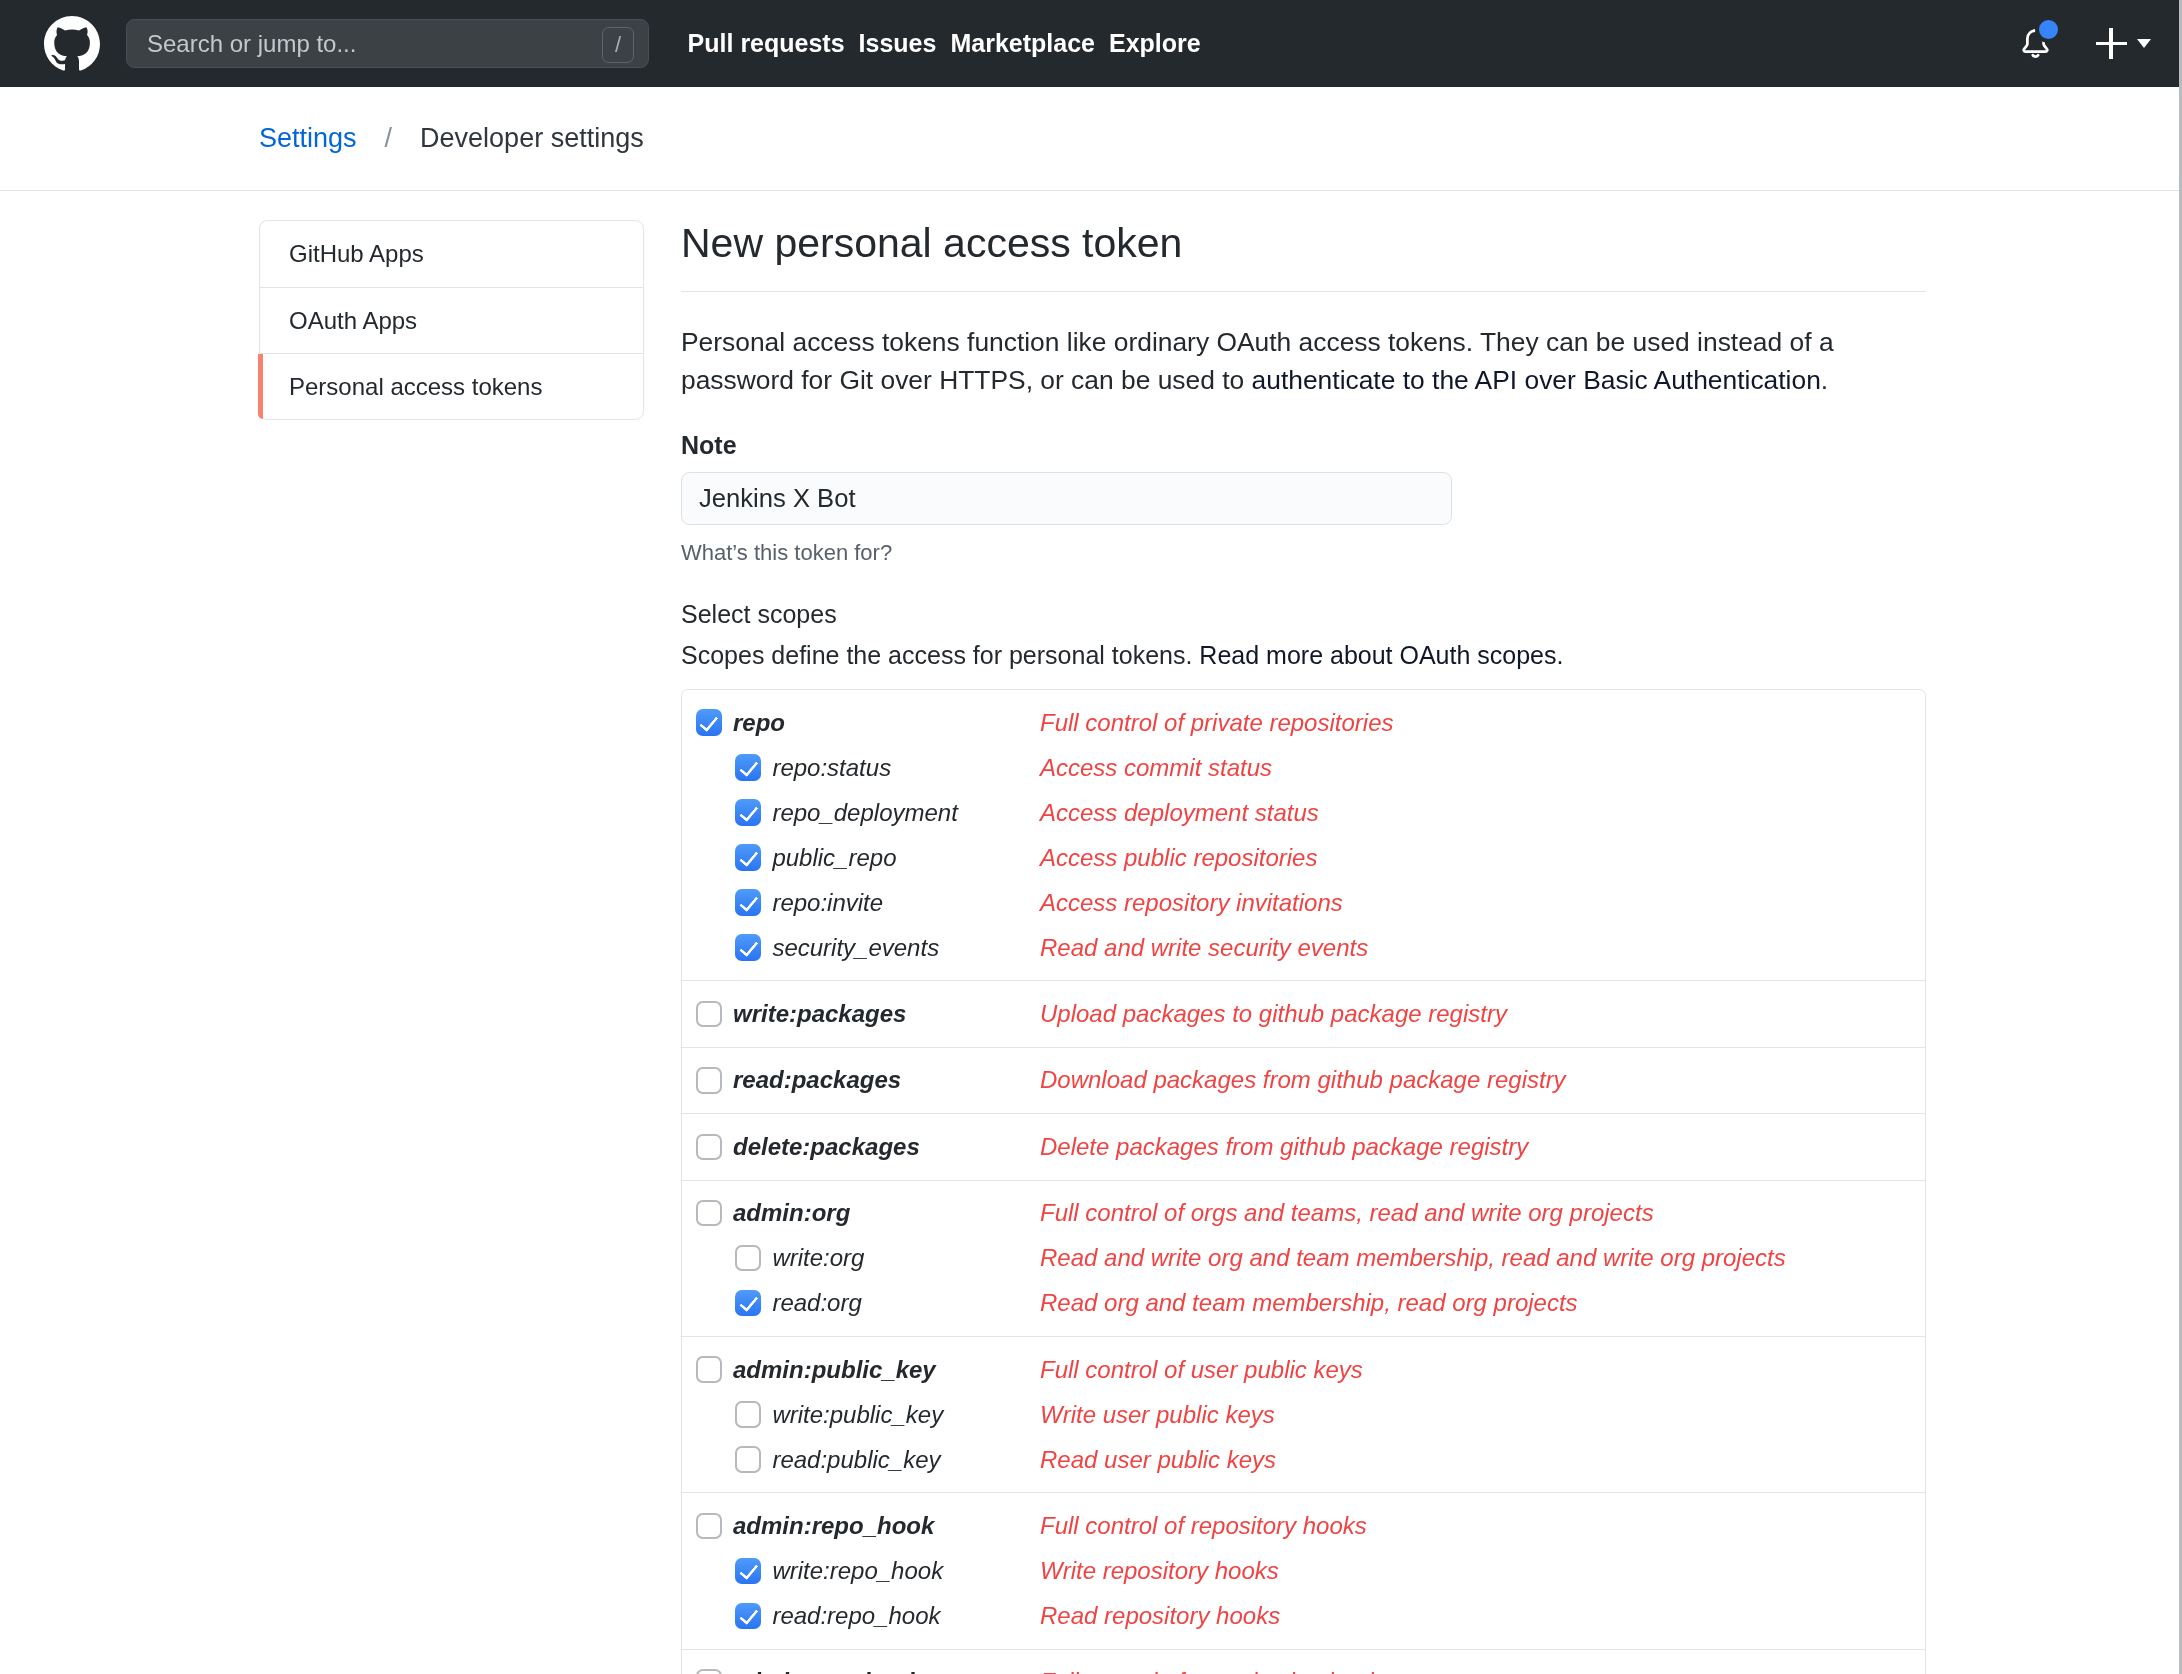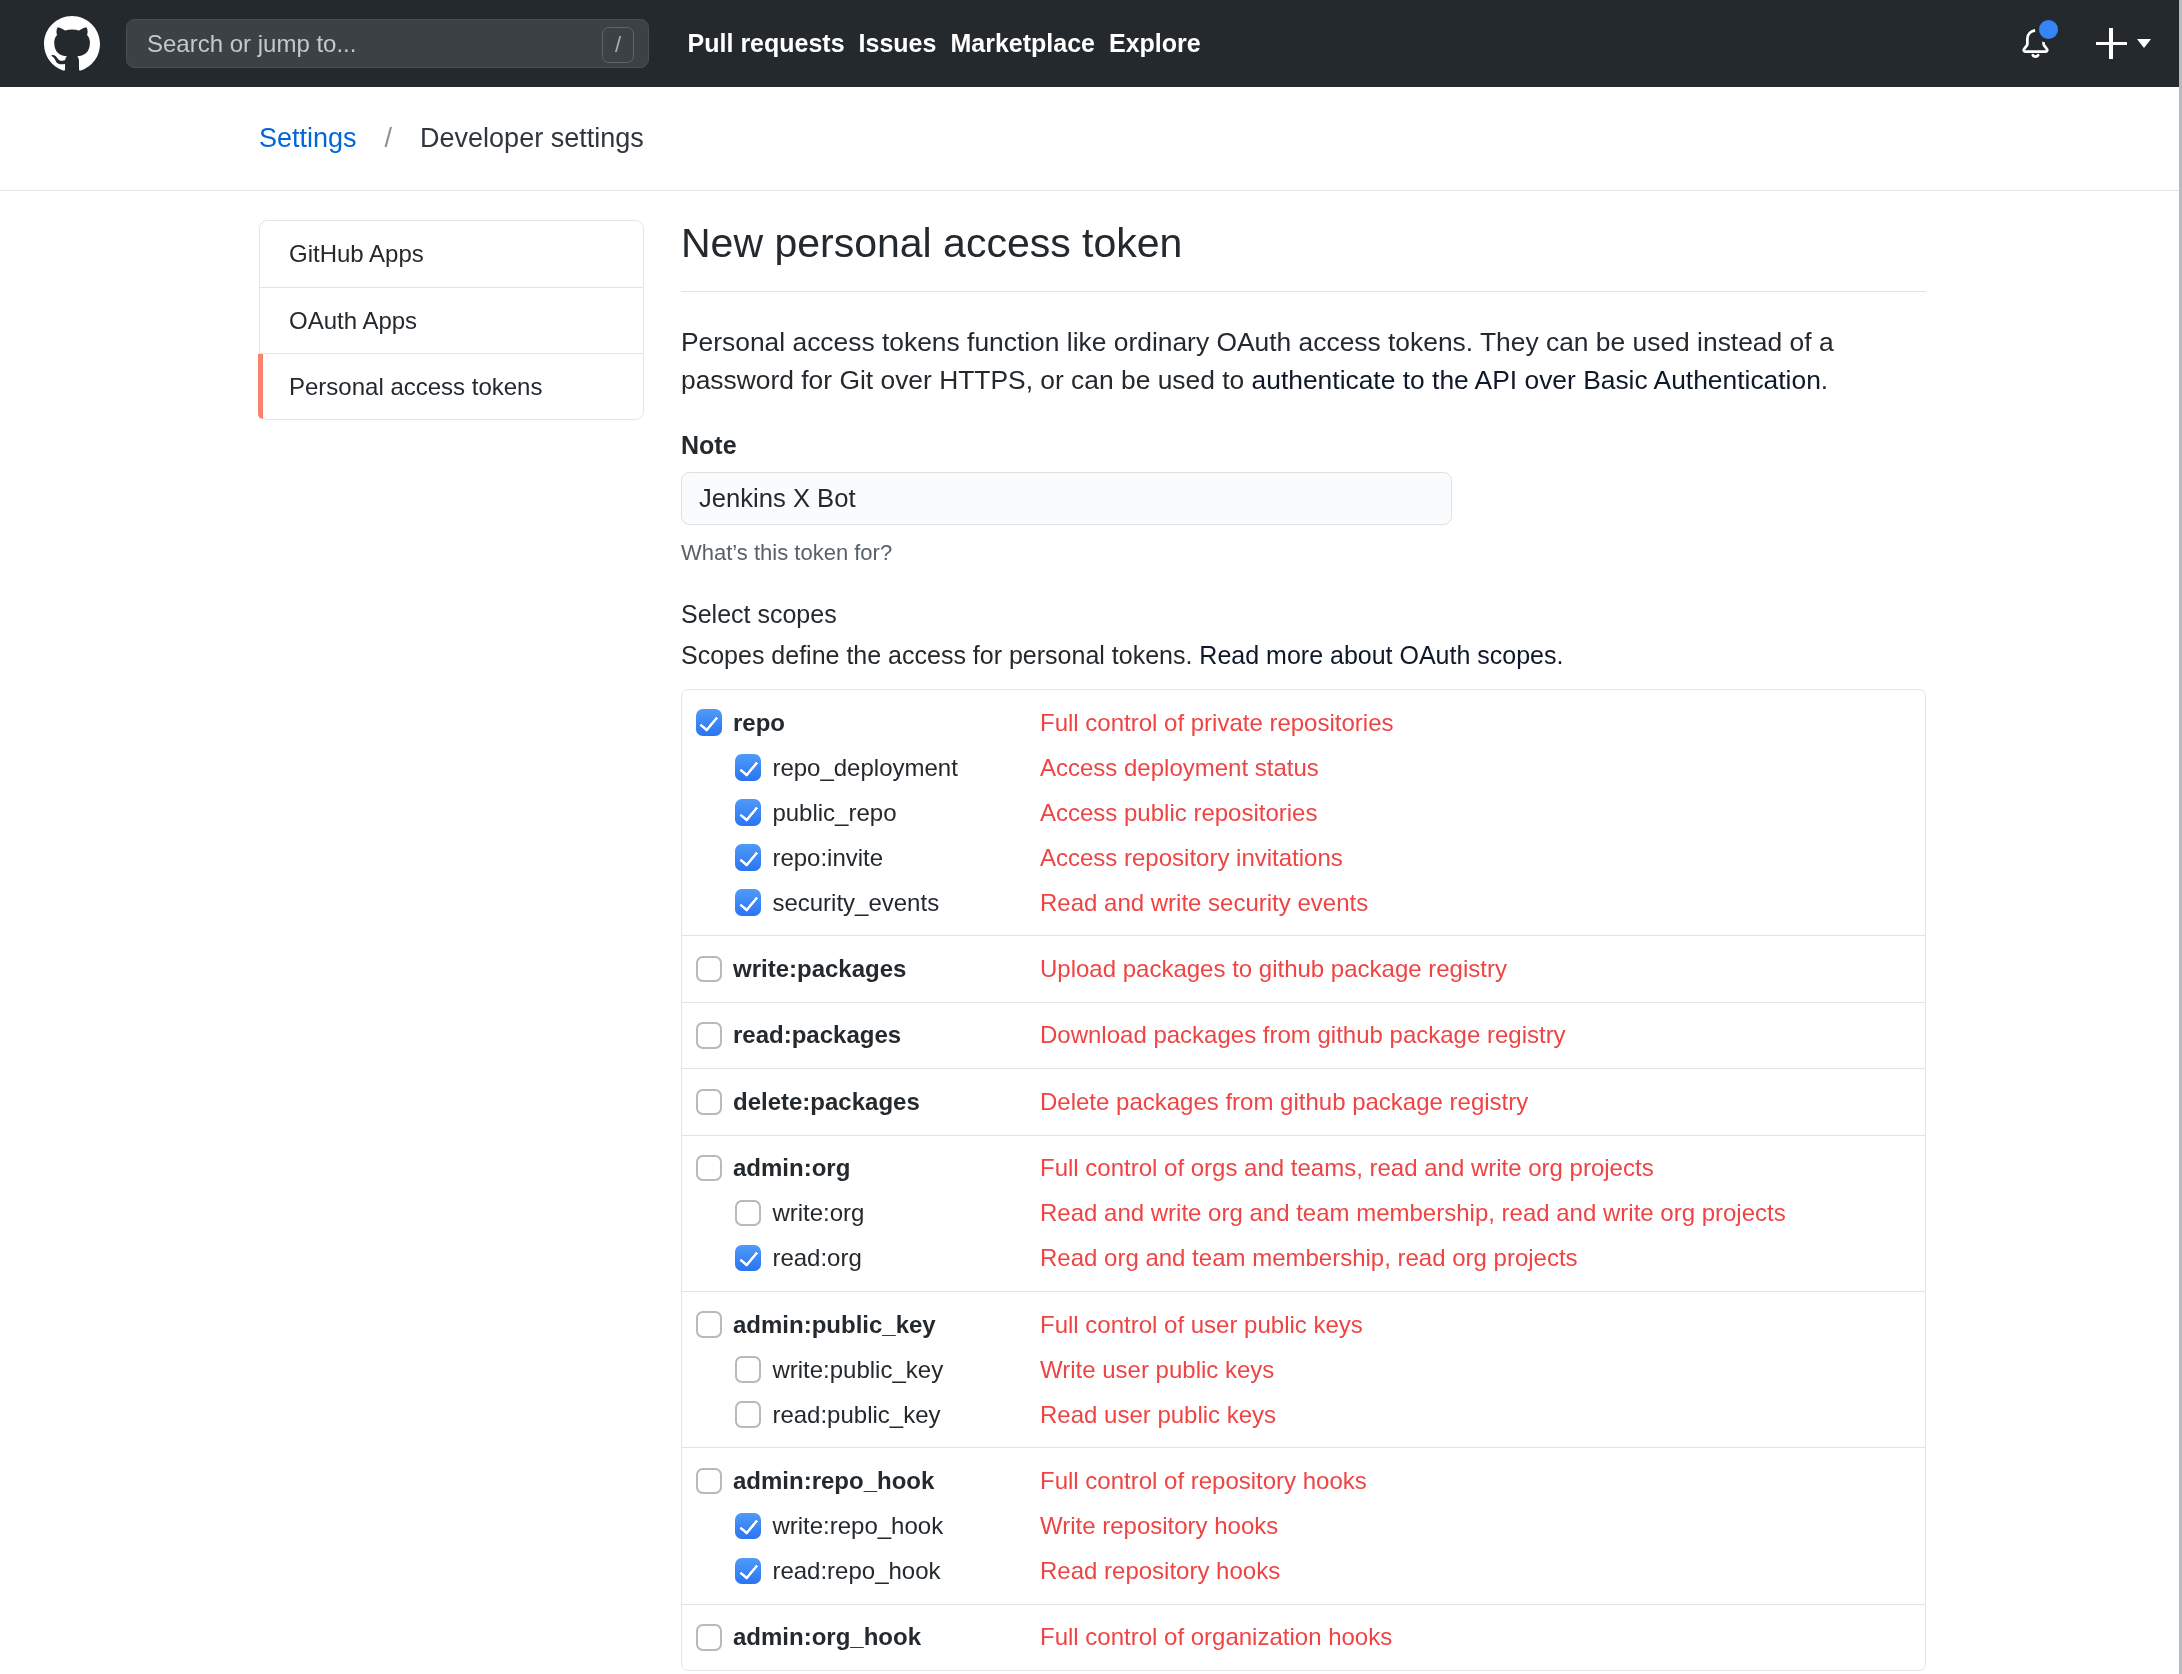--- a/index.html
+++ b/index.html
@@ -88,21 +88,21 @@
     border:1.7px solid #dde1e4; border-radius:8.5px; background:#fafbfc;
     font-family:"Liberation Sans", sans-serif; font-size:25.6px; color:#24292e;
     padding:0 17px; outline:none;
   }
   .note-hint { margin-top:15px; font-size:22px; color:#586069; }
   .scopes-label { margin-top:34px; font-size:25px; font-weight:400; }
   .scopes-line { margin-top:12px; font-size:25px; line-height:29px; color:#24292e; }
 
   
   .scope-box { margin-top:19px; border:1.7px solid #e1e4e8; border-radius:6.8px; background:#fff; }
-  .scope-group { padding:10.2px 0; border-top:1.7px solid #e1e4e8; }
+  .scope-group { padding:10.2px 0; border-top:1.7px solid #e1e4e8;font-style:italic; }
   .scope-group:first-child { border-top:none; }
   .scope-row { position:relative; height:45px; display:flex; align-items:center; padding-left:13.6px; }
   .scope-row.sub { padding-left:53px; }
   .cb {
     width:26.4px; height:26.4px; border-radius:6.8px; flex:none; margin-right:11px;
     position:relative; cursor:pointer;
   }
   .cb.checked { background:linear-gradient(180deg,#4f9bf9 0%,#2a74f3 100%); }
   .cb.checked::after {
     content:''; position:absolute; left:8.5px; top:3.4px; width:6.8px; height:14.5px;
@@ -178,20 +178,25 @@
 
   <div class="scope-box" id="scope-box">
       <div class="scope-group">
         <div class="scope-row top">
           <span class="cb checked"></span>
           <span class="scope-name">repo</span>
           <span class="scope-desc">Full control of private repositories</span>
         </div>
         <div class="scope-row sub">
           <span class="cb checked"></span>
+          <span class="scope-name">repo:status</span>
+          <span class="scope-desc">Access commit status</span>
+        </div>
+        <div class="scope-row sub">
+          <span class="cb checked"></span>
           <span class="scope-name">repo_deployment</span>
           <span class="scope-desc">Access deployment status</span>
         </div>
         <div class="scope-row sub">
           <span class="cb checked"></span>
           <span class="scope-name">public_repo</span>
           <span class="scope-desc">Access public repositories</span>
         </div>
         <div class="scope-row sub">
           <span class="cb checked"></span>

